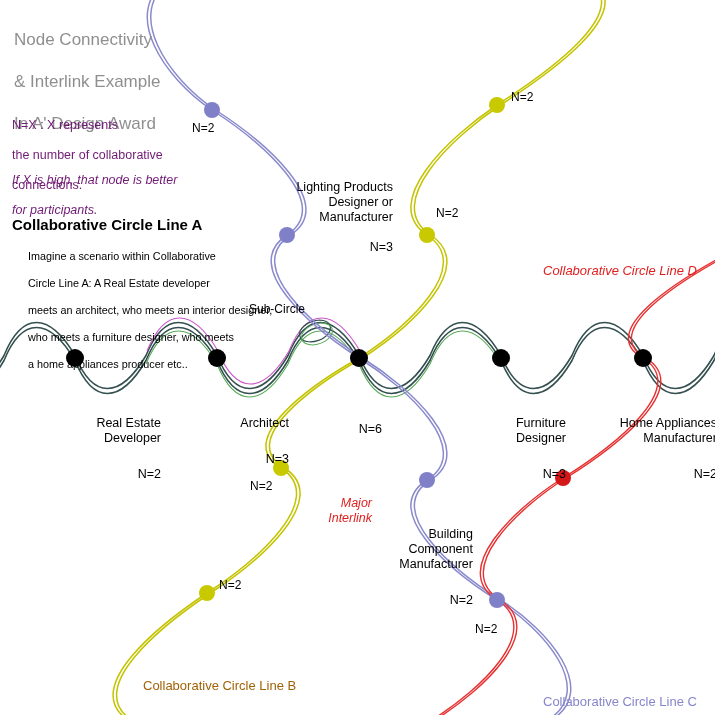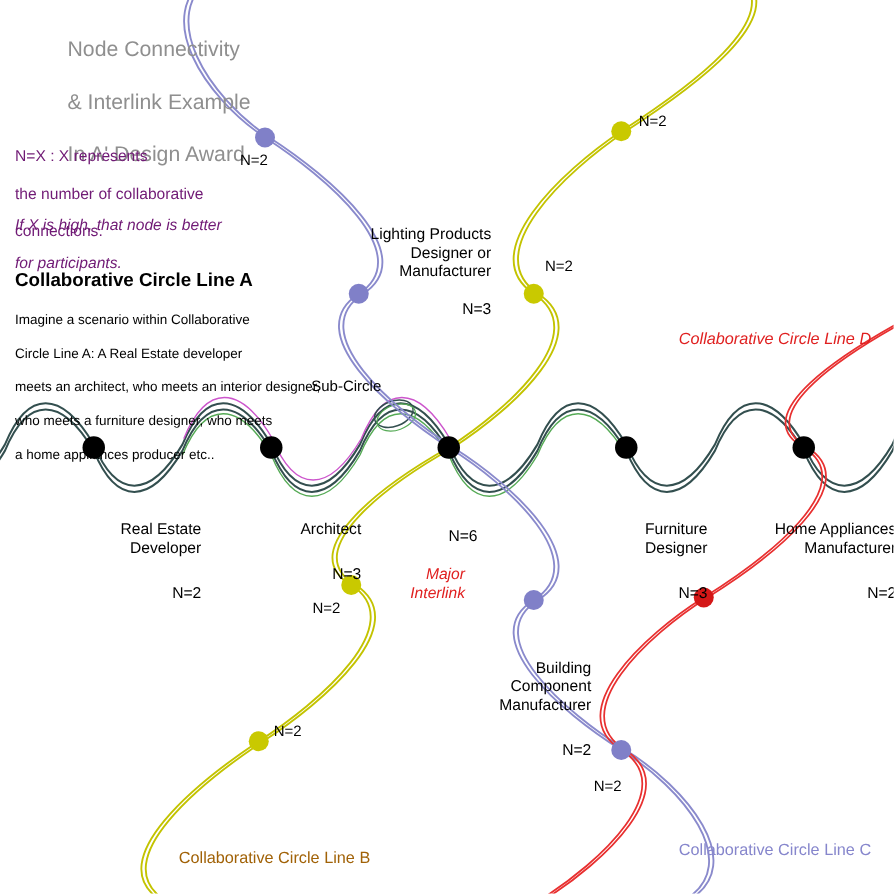--- a/index.html
+++ b/index.html
@@ -2,21 +2,21 @@
 <html><head>
 <meta charset="utf-8">
 <style>
   html,body{margin:0;padding:0;background:#fff;}
   .canvas{
     position:relative;width:715px;height:715px;background:#ffffff;
     font-family:"Liberation Sans", sans-serif;overflow:hidden;
   }
   .canvas svg{position:absolute;left:0;top:0;}
   .lbl{position:absolute;white-space:pre-line;}
-  .title{font-size:17px;line-height:21px;color:#8f8f8f;margin-left:40px;}
+  .title{font-size:17px;line-height:21px;color:#8f8f8f;}
   .note{font-size:12.5px;line-height:15px;color:#701a75;}
   .em{font-style:italic;}
   .heading{font-size:15px;color:#000;font-weight:bold;}
   .para{font-size:10.8px;line-height:13.5px;color:#000;}
   .nodelabel{font-size:12.5px;line-height:15px;color:#000;text-align:right;}
   .nval{margin-top:6px;}
   .nsmall{font-size:12px;color:#000;}
   .yellow{color:#a16207;}
   .purple{color:#8686cc;}
   .red{color:#e02020;font-style:italic;}
@@ -88,21 +88,21 @@
     <div>the number of collaborative</div>
     <div>connections.</div>
   </div>
 
   <div class="lbl note em" style="left:12px;top:158px;">
     <div>If X is high, that node is better</div>
     <div>for participants.</div>
   </div>
 
   <div class="lbl heading" style="left:12px;top:216px;">Collaborative Circle Line A</div>
-  <div class="lbl para" style="left:12px;top:236px;">
+  <div class="lbl para" style="left:28px;top:236px;">
     <div>Imagine a scenario within Collaborative</div>
     <div>Circle Line A: A Real Estate developer</div>
     <div>meets an architect, who meets an interior designer,</div>
     <div>who meets a furniture designer, who meets</div>
     <div>a home appliances producer etc..</div>
   </div>
 
   <div class="lbl nsmall" style="left:249px;top:302px;">Sub-Circle</div>
 
   <div class="lbl circlabel red" style="left:543px;top:263px;">Collaborative Circle Line D</div>
@@ -124,34 +124,34 @@
     <div class="nval">N=2</div>
   </div>
 
   <div class="lbl nodelabel" style="left:209px;top:401px;width:80px;">
     <div>Architect</div>
     <div class="nval">N=3</div>
   </div>
 
   <div class="lbl nodelabel" style="left:312px;top:401px;width:70px;">
     <div class="nval">N=6</div>
-    <div class="red" style="width:60px;">Major Interlink</div>
+    <div class="red" style="width:60px;margin-top:44px;">Major Interlink</div>
   </div>
 
   <div class="lbl nodelabel" style="left:486px;top:401px;width:80px;">
     <div>Furniture Designer</div>
     <div class="nval">N=3</div>
   </div>
 
   <div class="lbl nodelabel" style="left:592px;top:401px;width:125px;">
     <div>Home Appliances Manufacturer</div>
     <div class="nval">N=2</div>
   </div>
 
   <div class="lbl nodelabel" style="left:368px;top:512px;width:105px;">
     <div>Building Component Manufacturer</div>
     <div class="nval">N=2</div>
   </div>
 
   <div class="lbl circlabel yellow" style="left:143px;top:678px;">Collaborative Circle Line B</div>
-  <div class="lbl circlabel purple" style="left:543px;top:672px;">Collaborative Circle Line C</div>
+  <div class="lbl circlabel purple" style="left:543px;top:694px;">Collaborative Circle Line C</div>
 
 </div>
 
 </body></html>

